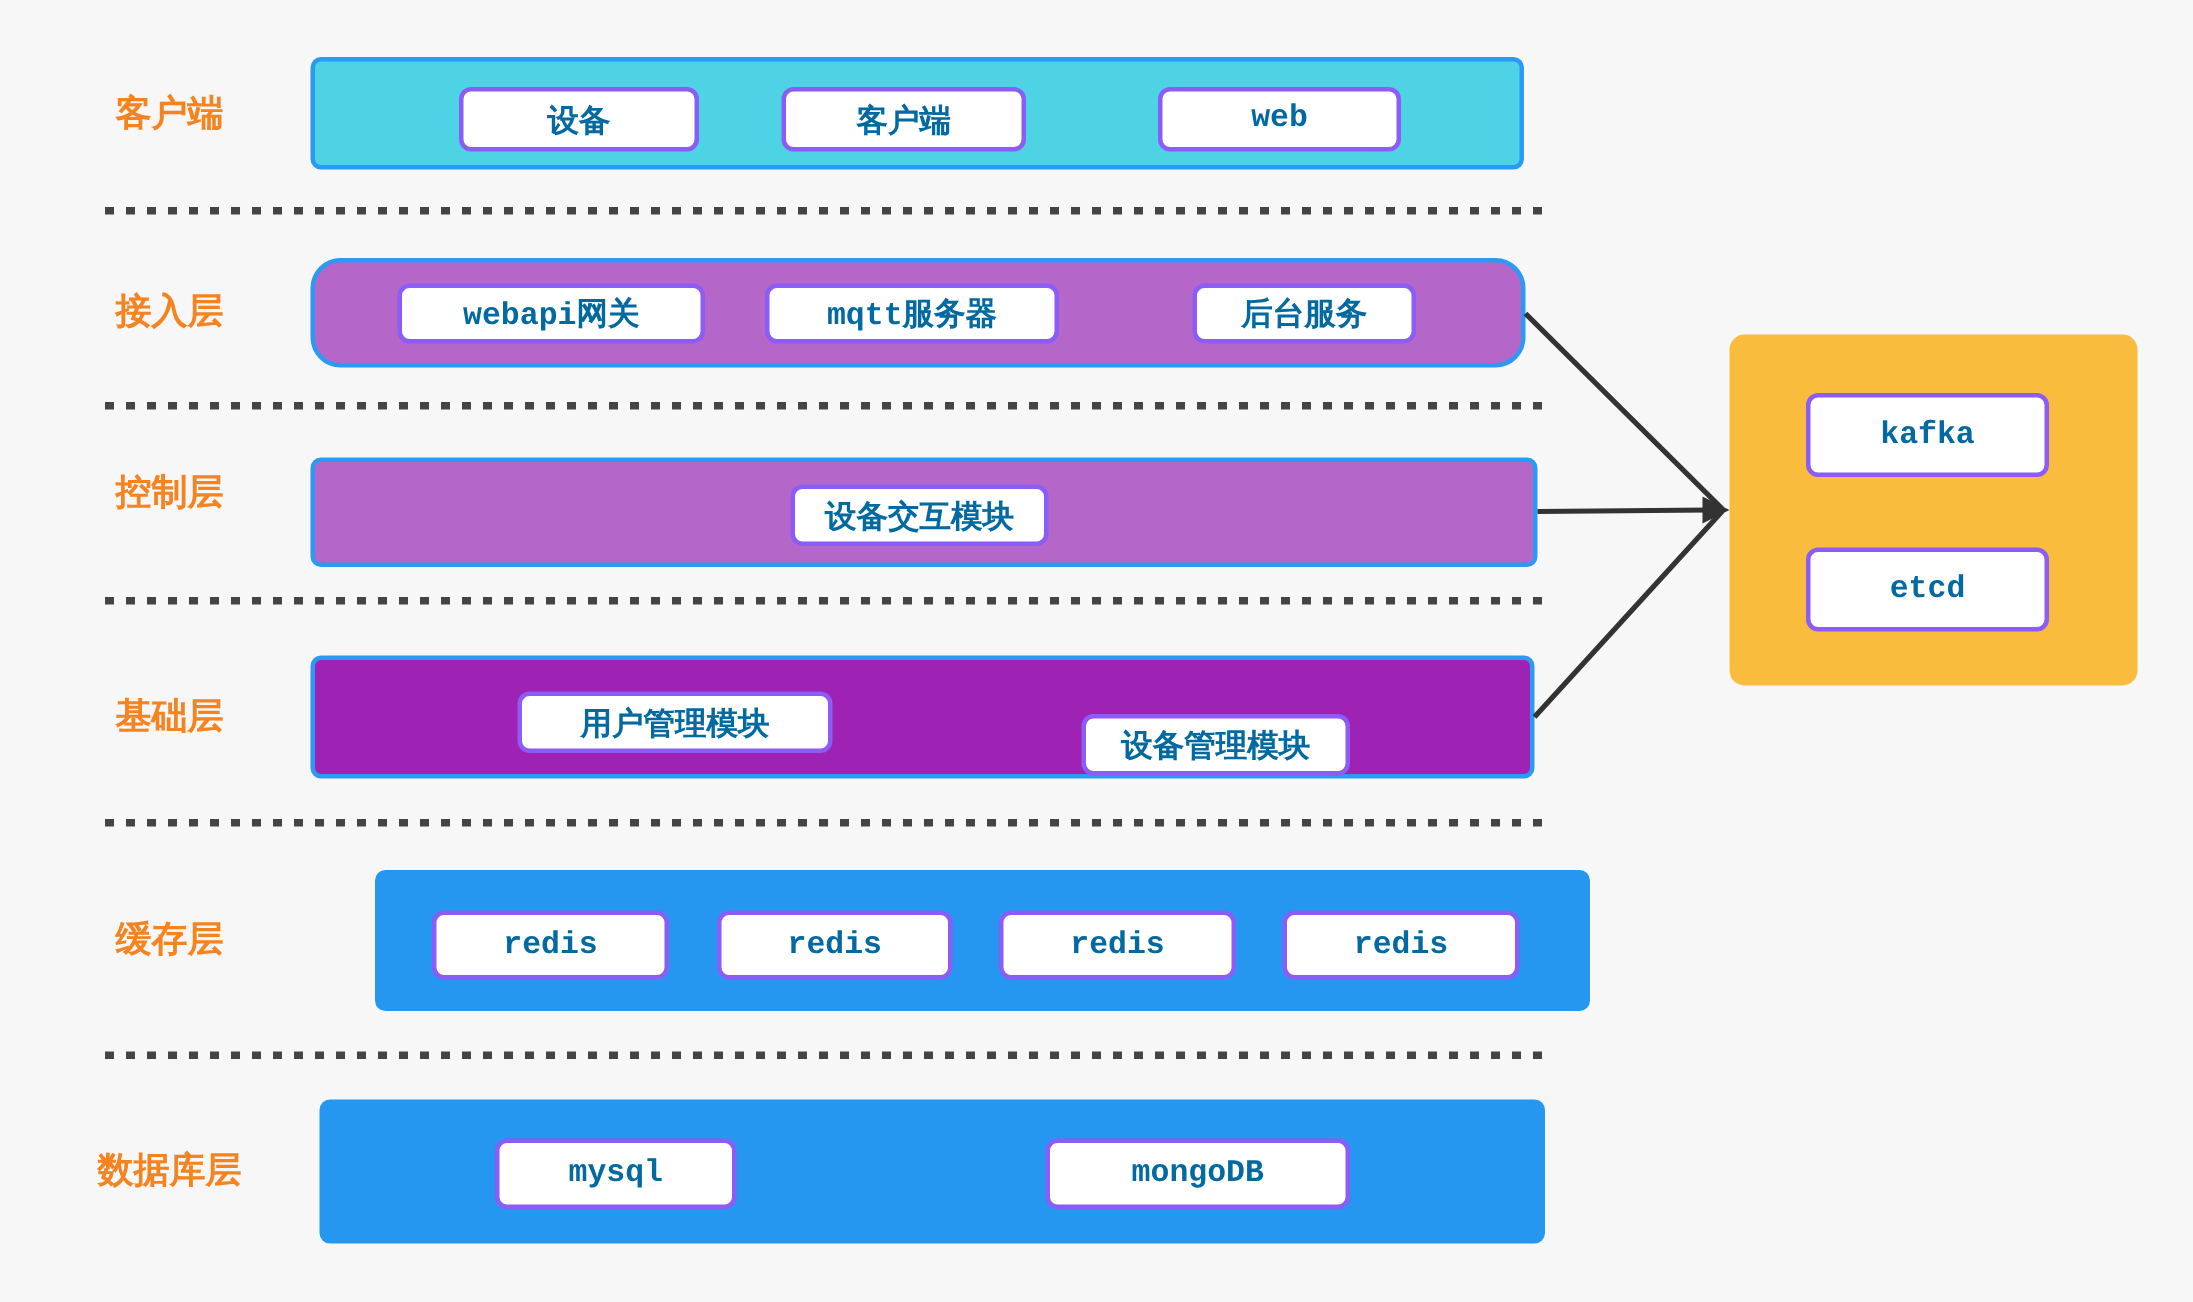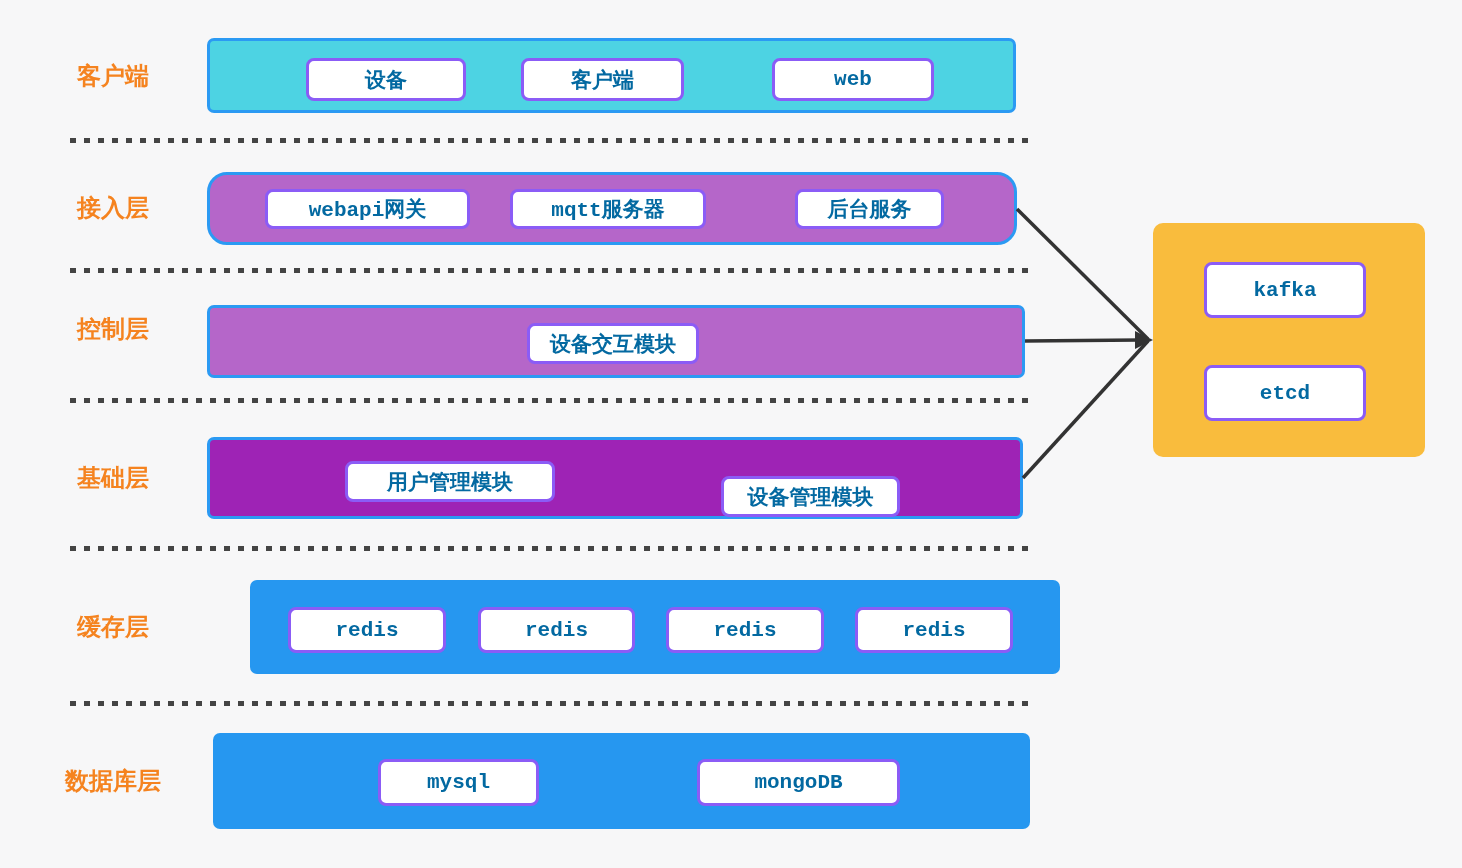--- a/index.html
+++ b/index.html
@@ -55,21 +55,21 @@
   <div class="band" style="left:213px;top:580px;width:810px;height:94px;background:#2697f0;margin-left:37px;">
     <div class="node" style="left:38px;top:27px;width:158px;height:46px;">redis</div>
     <div class="node" style="left:228px;top:27px;width:157px;height:46px;">redis</div>
     <div class="node" style="left:416px;top:27px;width:158px;height:46px;">redis</div>
     <div class="node" style="left:605px;top:27px;width:158px;height:46px;">redis</div>
   </div>
 
   <div class="dotted" style="top:701px;"></div>
 
   <div class="band" style="left:213px;top:733px;width:817px;height:96px;background:#2697f0;">
-    <div class="node" style="left:117px;top:26px;width:161px;height:47px;margin-left:48px;">mysql</div>
+    <div class="node" style="left:117px;top:26px;width:161px;height:47px;">mysql</div>
     <div class="node" style="left:484px;top:26px;width:203px;height:47px;">mongoDB</div>
   </div>
 
   <div class="band" style="left:1153px;top:223px;width:272px;height:234px;background:#f9bc3d;border-radius:10px;">
     <div class="node" style="left:51px;top:39px;width:162px;height:56px;">kafka</div>
     <div class="node" style="left:51px;top:142px;width:162px;height:56px;">etcd</div>
   </div>
 
   <svg class="connectors">
     <line x1="1017" y1="209" x2="1148" y2="339" stroke="#333" stroke-width="3.5"></line>

